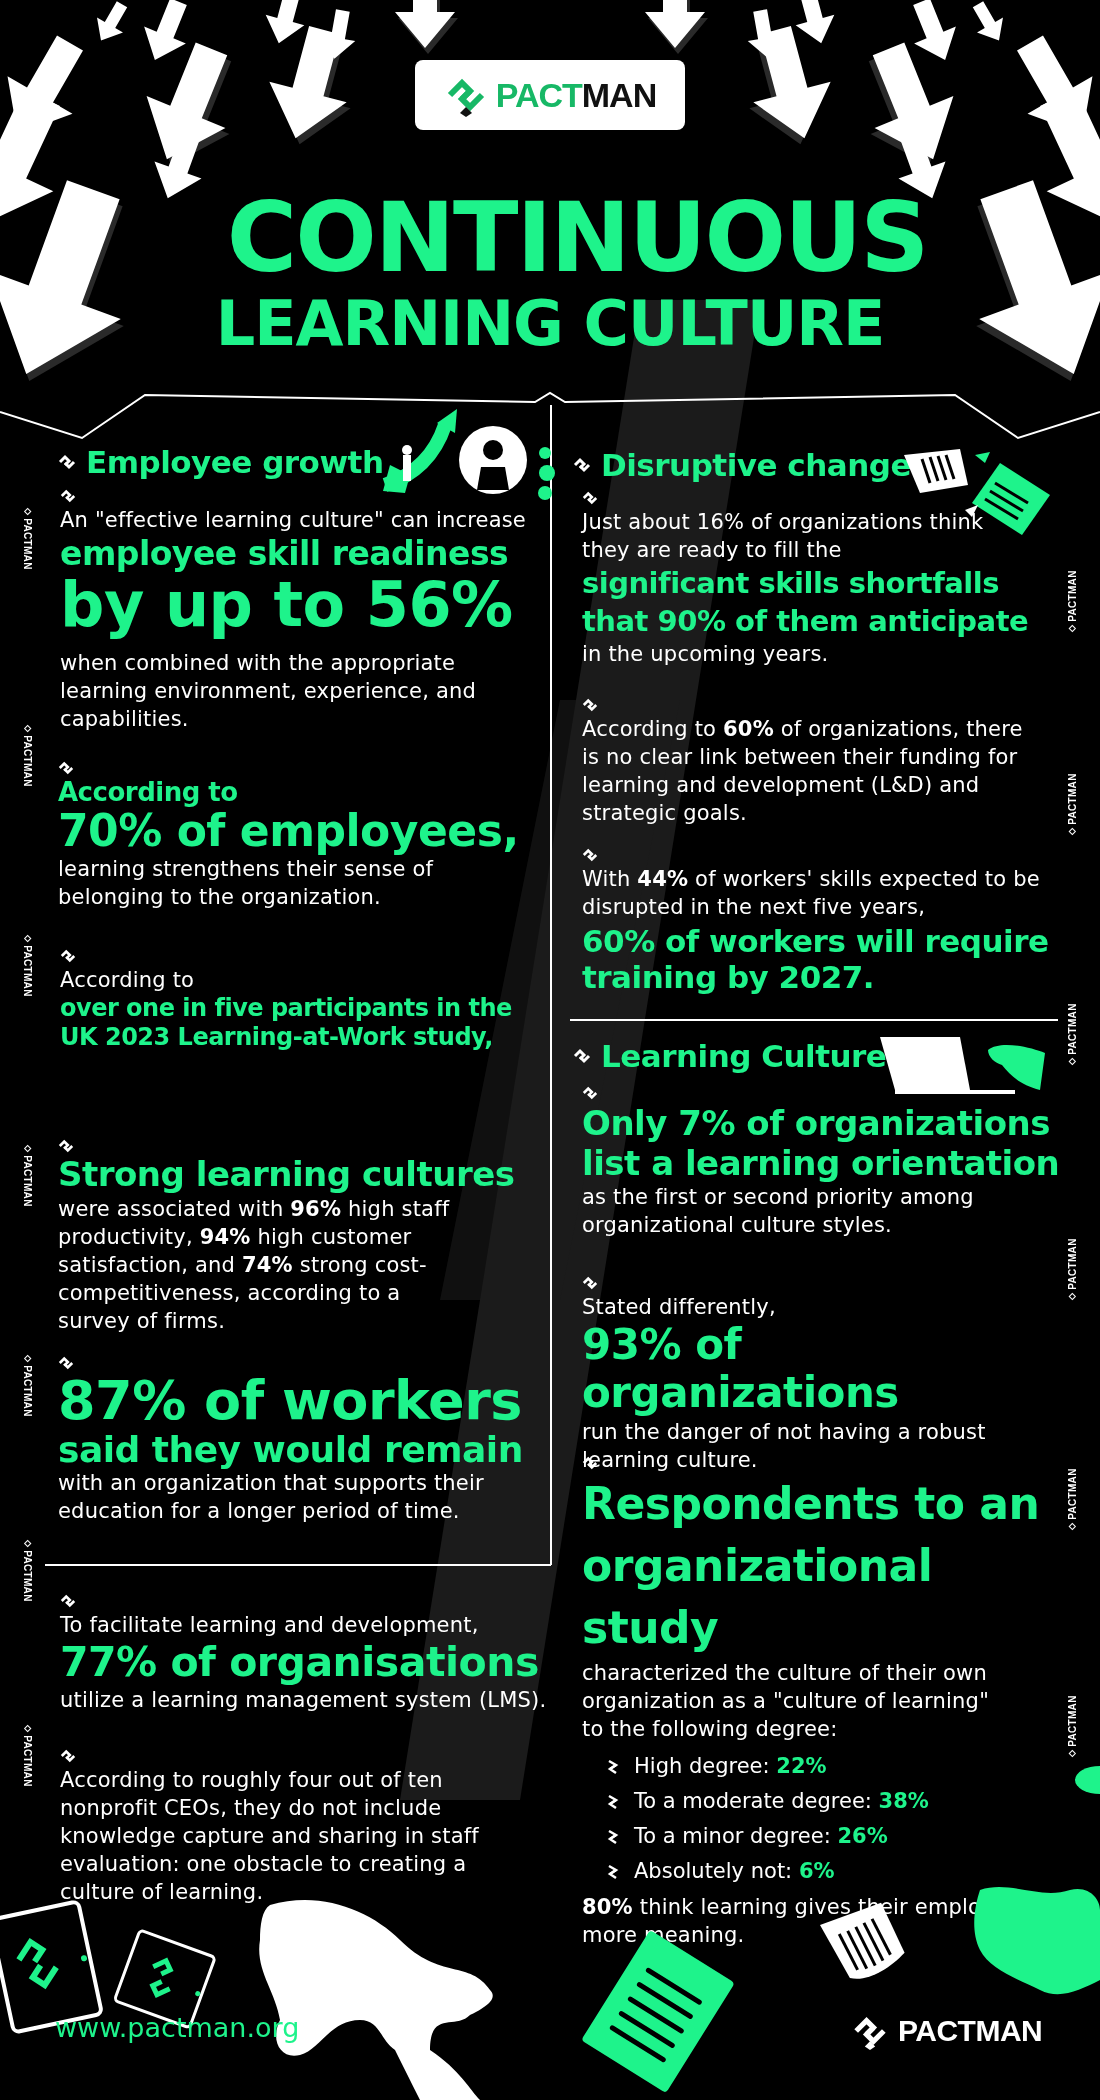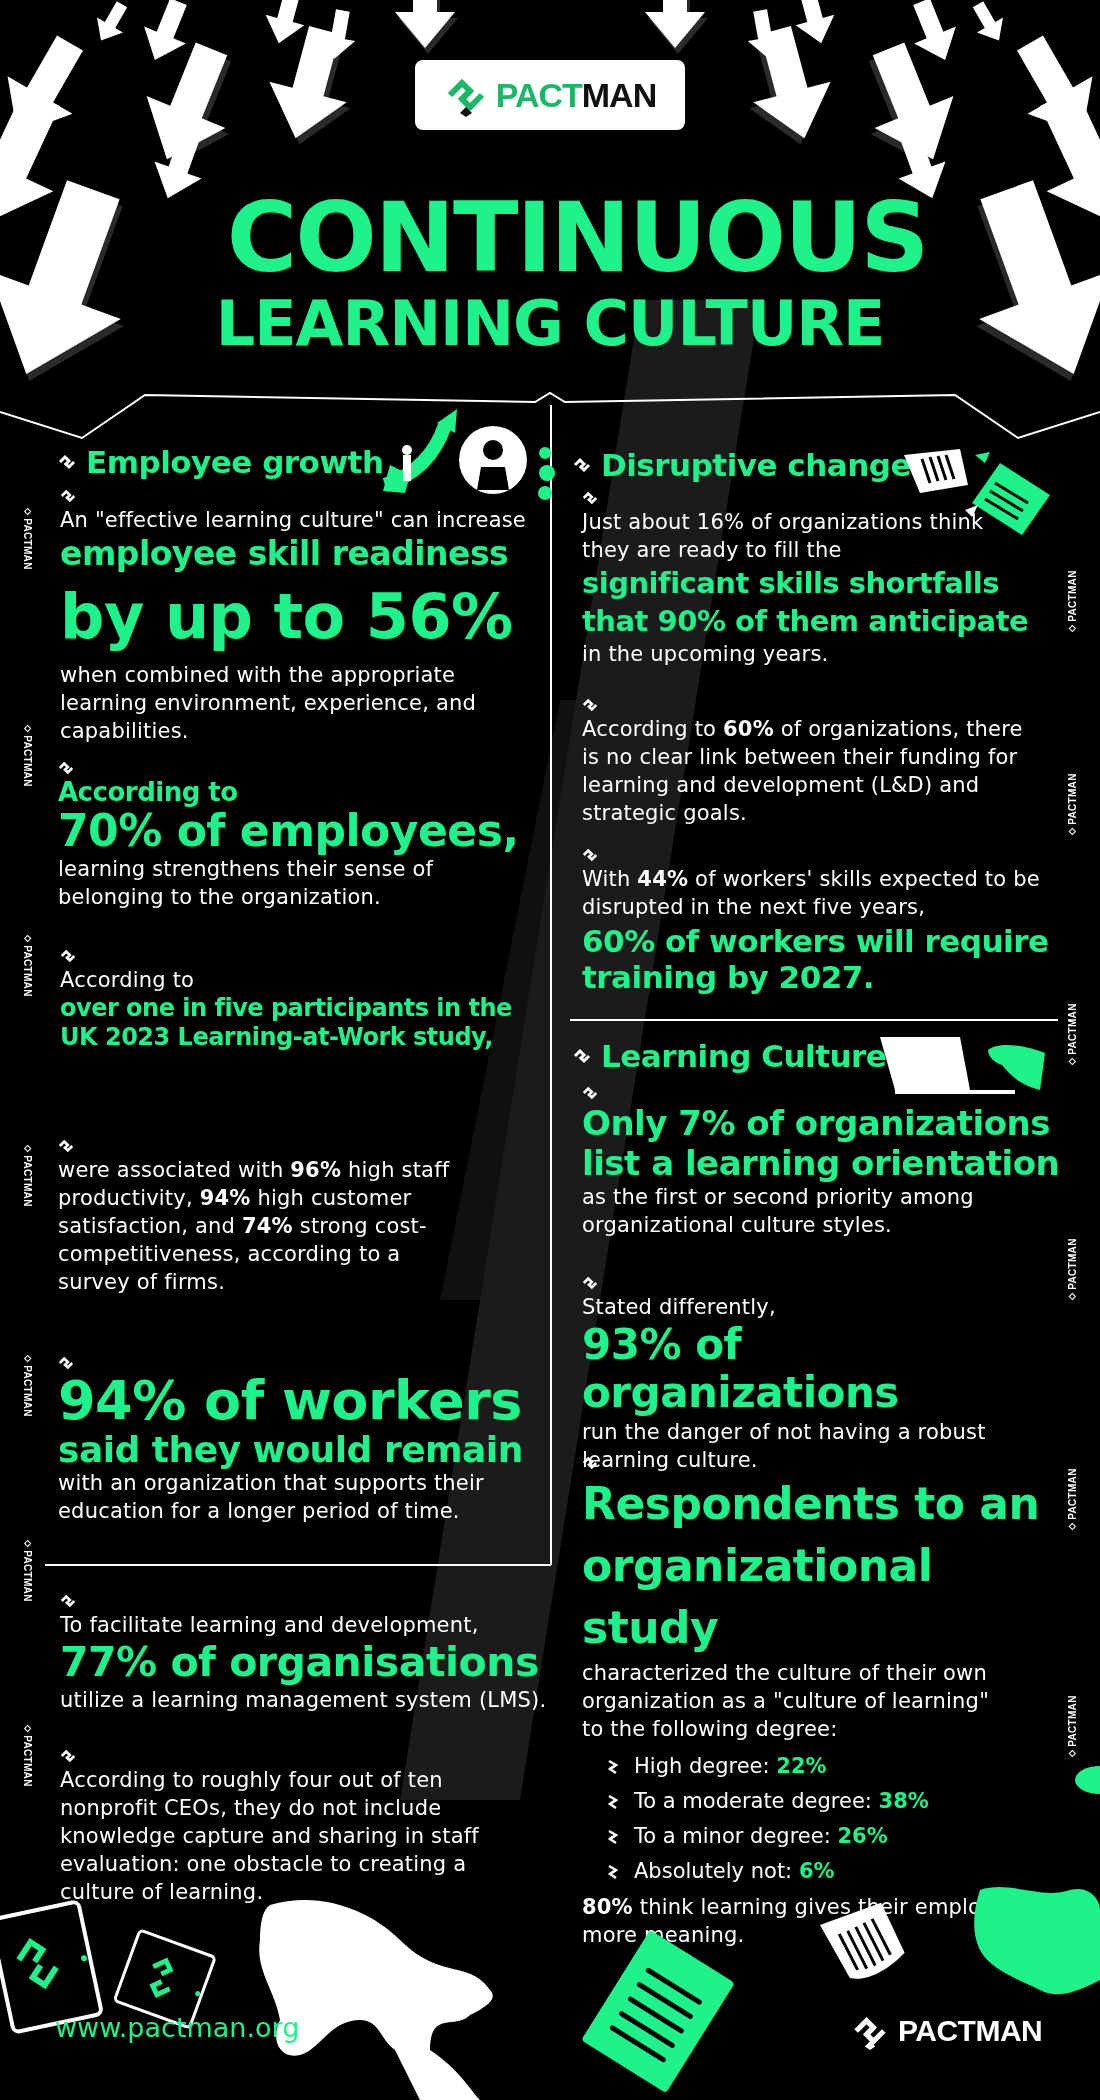--- a/index.html
+++ b/index.html
@@ -210,21 +210,21 @@
 
 <div class="block" style="left:60px;top:488px;width:480px">
   <svg class="bi" viewBox="0 0 18 18">
       <g fill="none" stroke="#fff" stroke-width="3">
         <path d="M2,9 L7,4 L11,8 L7,12"></path>
         <path d="M16,9 L11,14 L7,10"></path>
       </g>
     </svg>
   <div class="body-txt">An "effective learning culture" can increase</div>
   <div class="big" style="font-size:33px;margin-top:2px">employee skill readiness</div>
-  <div class="big" style="font-size:62px;line-height:1.05;margin-top:12px">by up to 56%</div>
+  <div class="big" style="font-size:62px;line-height:1.05;margin-top:0">by up to 56%</div>
   <div class="body-txt" style="margin-top:12px;width:430px">when combined with the appropriate learning environment, experience, and capabilities.</div>
 </div>
 
 <div class="block" style="left:58px;top:760px;width:480px">
   <svg class="bi" viewBox="0 0 18 18">
       <g fill="none" stroke="#fff" stroke-width="3">
         <path d="M2,9 L7,4 L11,8 L7,12"></path>
         <path d="M16,9 L11,14 L7,10"></path>
       </g>
     </svg>
@@ -244,31 +244,32 @@
   <div class="big" style="font-size:24px;line-height:29px">over one in five participants in the UK 2023 Learning-at-Work study,</div>
 </div>
 
 <div class="block" style="left:58px;top:1138px;width:480px">
   <svg class="bi" viewBox="0 0 18 18">
       <g fill="none" stroke="#fff" stroke-width="3">
         <path d="M2,9 L7,4 L11,8 L7,12"></path>
         <path d="M16,9 L11,14 L7,10"></path>
       </g>
     </svg>
+  <div class="big" style="font-size:34px">Strong learning cultures</div>
   <div class="body-txt" style="width:410px;margin-top:2px"><span>were associated with </span><b>96%</b><span> high staff productivity, </span><b>94%</b><span> high customer satisfaction, and </span><b>74%</b><span> strong cost-competitiveness, according to a survey of firms.</span></div>
 </div>
 
 <div class="block" style="left:58px;top:1355px;width:480px">
   <svg class="bi" viewBox="0 0 18 18">
       <g fill="none" stroke="#fff" stroke-width="3">
         <path d="M2,9 L7,4 L11,8 L7,12"></path>
         <path d="M16,9 L11,14 L7,10"></path>
       </g>
     </svg>
-  <div class="big" style="font-size:54px;line-height:1.05">94% of workers</div>
+  <div class="big" style="font-size:54px;line-height:1.05">87% of workers</div>
   <div class="big" style="font-size:36px;line-height:1.1">said they would remain</div>
   <div class="body-txt" style="width:430px">with an organization that supports their education for a longer period of time.</div>
 </div>
 
 <div class="block" style="left:60px;top:1593px;width:500px">
   <svg class="bi" viewBox="0 0 18 18">
       <g fill="none" stroke="#fff" stroke-width="3">
         <path d="M2,9 L7,4 L11,8 L7,12"></path>
         <path d="M16,9 L11,14 L7,10"></path>
       </g>

